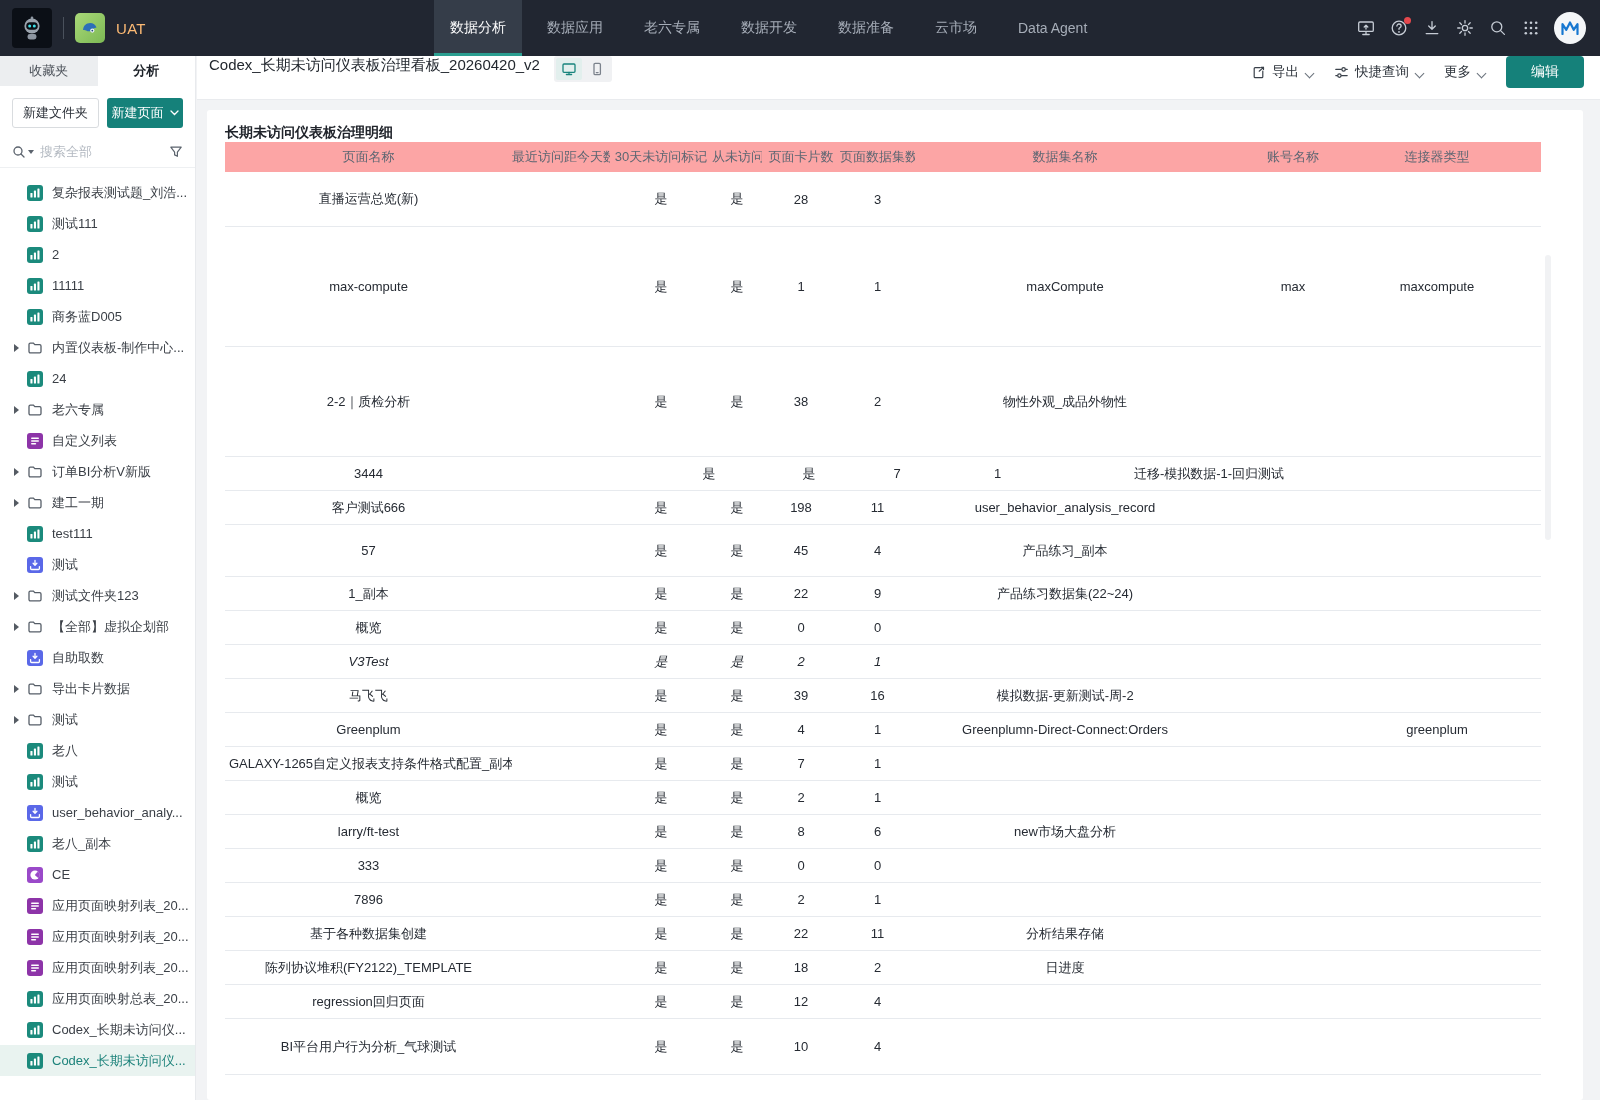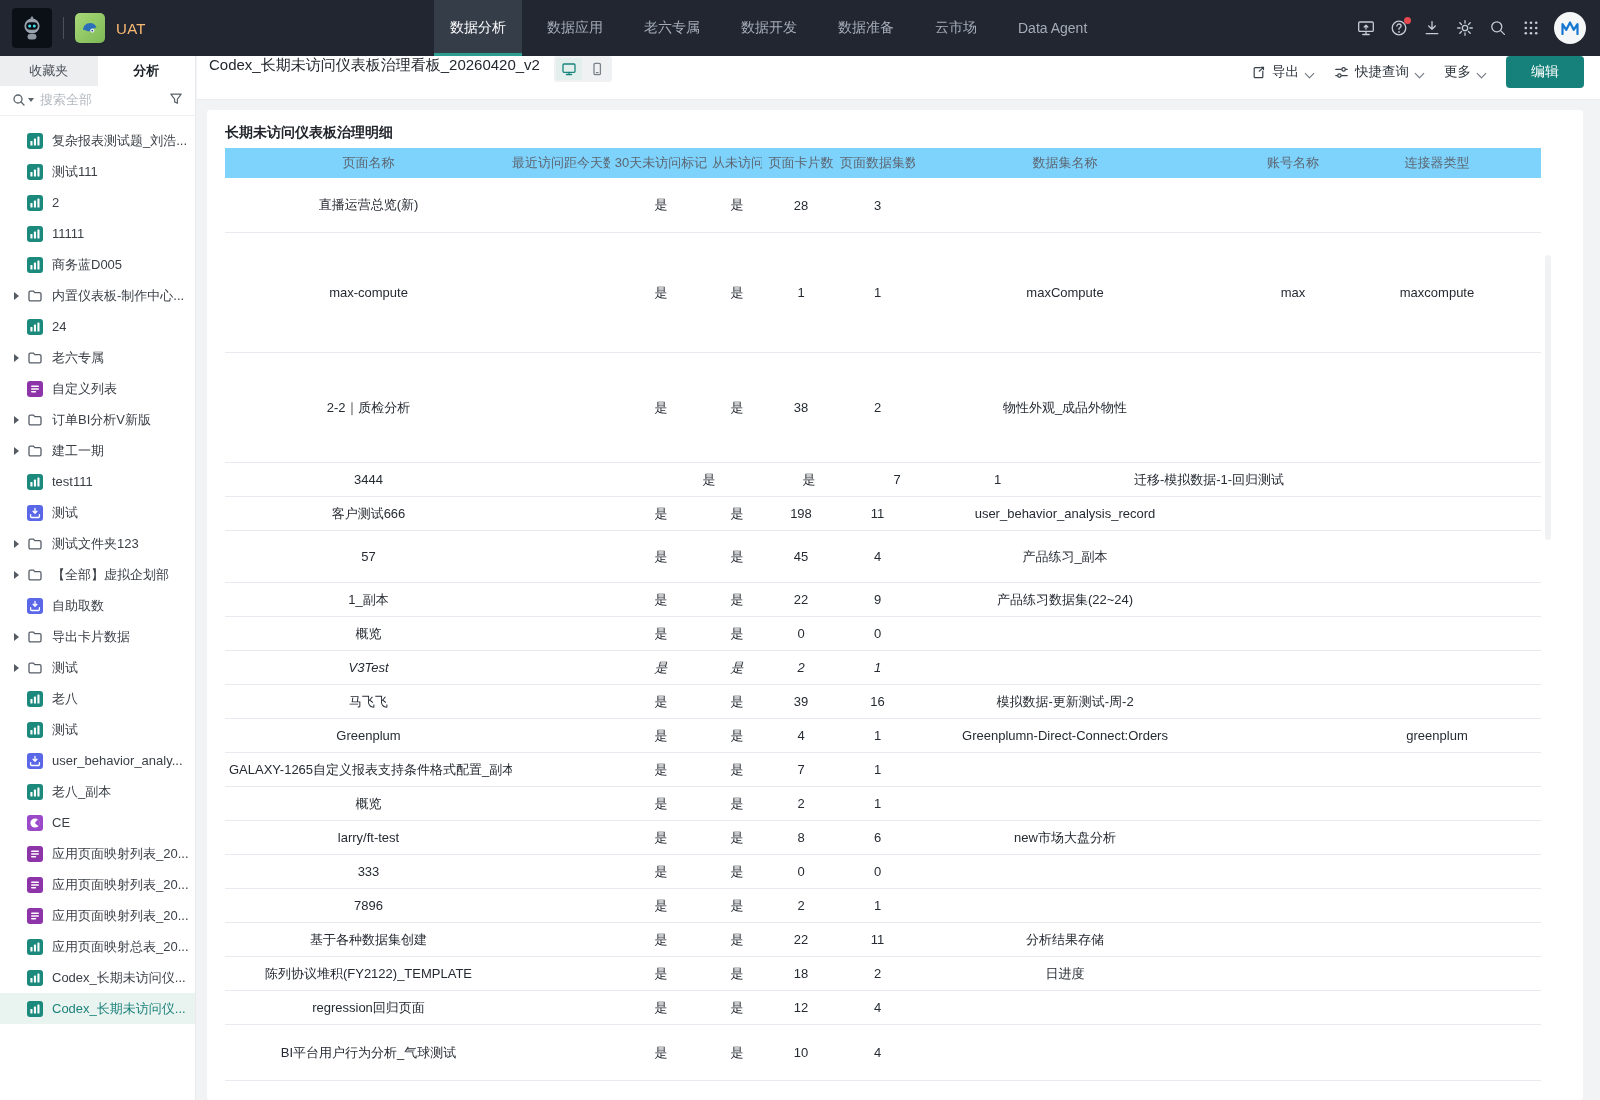--- a/index.html
+++ b/index.html
@@ -24,21 +24,21 @@
   .avatar{width:32px;height:32px;border-radius:50%;background:#f4f6f8;display:flex;align-items:center;justify-content:center;cursor:pointer}
 
   
   .sidebar{position:absolute;top:56px;left:0;width:196px;height:1044px;background:#fff;border-right:1px solid #e8eaed;display:flex;flex-direction:column;overflow:hidden}
   .side-tabs{display:flex;height:30px;flex:0 0 auto}
   .side-tab{flex:1;display:flex;align-items:center;justify-content:center;font-size:13px;background:#eceef0;color:#4a5058;cursor:pointer}
   .side-tab.active{background:#fff;color:#1c2128;font-weight:bold}
   .side-actions{display:flex;gap:8px;padding:12px 12px 10px;flex:0 0 auto}
   .btn-outline{flex:0 0 auto;height:30px;padding:0 10px;border:1px solid #d9dcdf;border-radius:3px;background:#fff;font-size:13px;color:#2b3038;display:flex;align-items:center;cursor:pointer}
   .btn-teal{flex:1;height:30px;border:none;border-radius:3px;background:#15817a;color:#fff;font-size:13px;display:flex;align-items:center;justify-content:center;gap:6px;cursor:pointer}
-  .side-search{display:flex;gap:6px;padding:6px 12px 8px;border-bottom:1px solid #eef0f2;flex:0 0 auto}
+  .side-search{display:flex;align-items:center;gap:6px;padding:6px 12px 8px;border-bottom:1px solid #eef0f2;flex:0 0 auto}
   .search-inp{border:none;outline:none;flex:1;font-size:13px;color:#333;min-width:0}
   .search-inp::placeholder{color:#b3b9c1}
   .side-list{flex:1;padding-top:9px;overflow:hidden}
   .side-item{height:31px;display:flex;align-items:center;padding-left:14px;cursor:pointer;white-space:nowrap}
   .side-item.selected{background:#e9f3f0}
   .side-item.selected .side-label{color:#1d837b}
   .caret{width:13px;flex:0 0 13px;display:flex;align-items:center}
   .caret::before{content:"";width:0;height:0;border-left:5px solid #555b63;border-top:4px solid transparent;border-bottom:4px solid transparent}
   .caret.hidden::before{display:none}
   .side-icon{width:17px;flex:0 0 17px;display:flex;align-items:center;margin-right:8px}
@@ -54,23 +54,23 @@
   .ph-right{margin-left:auto;display:flex;align-items:center;gap:20px;padding-right:16px}
   .ph-action{display:flex;align-items:center;gap:6px;font-size:13.5px;color:#2e343c;cursor:pointer;white-space:nowrap}
   .ph-action svg{stroke:#3a414a;fill:none;stroke-width:1.2;stroke-linecap:round;stroke-linejoin:round}
   .chev{width:9px;height:9px;display:inline-block;position:relative}
   .chev::before{content:"";position:absolute;left:1px;top:2px;width:6px;height:6px;border-right:1.4px solid #6a727c;border-bottom:1.4px solid #6a727c;transform:rotate(45deg)}
   .btn-edit{width:78px;height:32px;background:#15817a;border:none;border-radius:4px;color:#fff;font-size:14px;cursor:pointer}
 
   
   .content{position:absolute;left:197px;top:100px;width:1403px;height:1000px;background:#f2f3f5}
   .card{position:absolute;left:10px;top:10px;width:1376px;height:990px;background:#fff;border-radius:3px;padding:12px 18px;overflow:hidden}
-  .card-title{font-size:14px;font-weight:bold;color:#20242b;height:20px;line-height:20px;margin-bottom:6px}
+  .card-title{font-size:14px;font-weight:bold;color:#20242b;height:20px;line-height:20px;}
   .tbl{width:1316px}
-  .thead{display:grid;grid-template-columns:287px 98px 102px 50px 78px 75px 300px 156px 132px;height:30px;background:#7dd3fc;align-items:center}
+  .thead{display:grid;grid-template-columns:287px 98px 102px 50px 78px 75px 300px 156px 132px;height:30px;background:#fca5a5;align-items:center}
   .th{font-size:13px;color:#5d6672;text-align:center;white-space:nowrap;overflow:hidden}
   .trow{display:grid;grid-template-columns:287px 98px 102px 50px 78px 75px 300px 156px 132px;align-items:center;border-bottom:1px solid #e7eaee}
   .tcell{font-size:13px;color:#262b33;text-align:center;white-space:nowrap;overflow:hidden;padding:0 4px}
   .tbl-scrollbar{position:absolute;left:1338px;top:145px;width:6px;height:285px;background:#f1f2f4;border-radius:3px}
 </style>
 </head>
 <body>
 
 <header class="navbar">
   <div class="brand">
@@ -160,20 +160,29 @@
     </span>
   </div>
 </header>
 
 <aside class="sidebar">
   <div class="side-tabs" id="side-tabs">
       <div class="side-tab">收藏夹</div>
       <div class="side-tab active">分析</div>
     </div>
 
+  <div class="side-actions">
+    <button class="btn-outline">新建文件夹</button>
+    <button class="btn-teal">
+      <span>新建页面</span>
+      <svg width="9" height="6" viewBox="0 0 9 6">
+          <path d="M1 1l3.5 3.5L8 1" stroke="#fff" stroke-width="1.3" fill="none" stroke-linecap="round"></path>
+        </svg>
+    </button>
+  </div>
 
   <div class="side-search">
     <span style="display:flex;align-items:center;gap:2px">
       <svg width="14" height="14" viewBox="0 0 14 14">
           <circle cx="6" cy="6" r="4" stroke="#5b636d" stroke-width="1.3" fill="none"></circle>
           <path d="M9 9l3 3" stroke="#5b636d" stroke-width="1.3" stroke-linecap="round"></path>
         </svg>
       <span style="width:0;height:0;border-top:4px solid #5b636d;border-left:3.5px solid transparent;border-right:3.5px solid transparent"></span>
     </span>
     <input class="search-inp" placeholder="搜索全部" style="">

